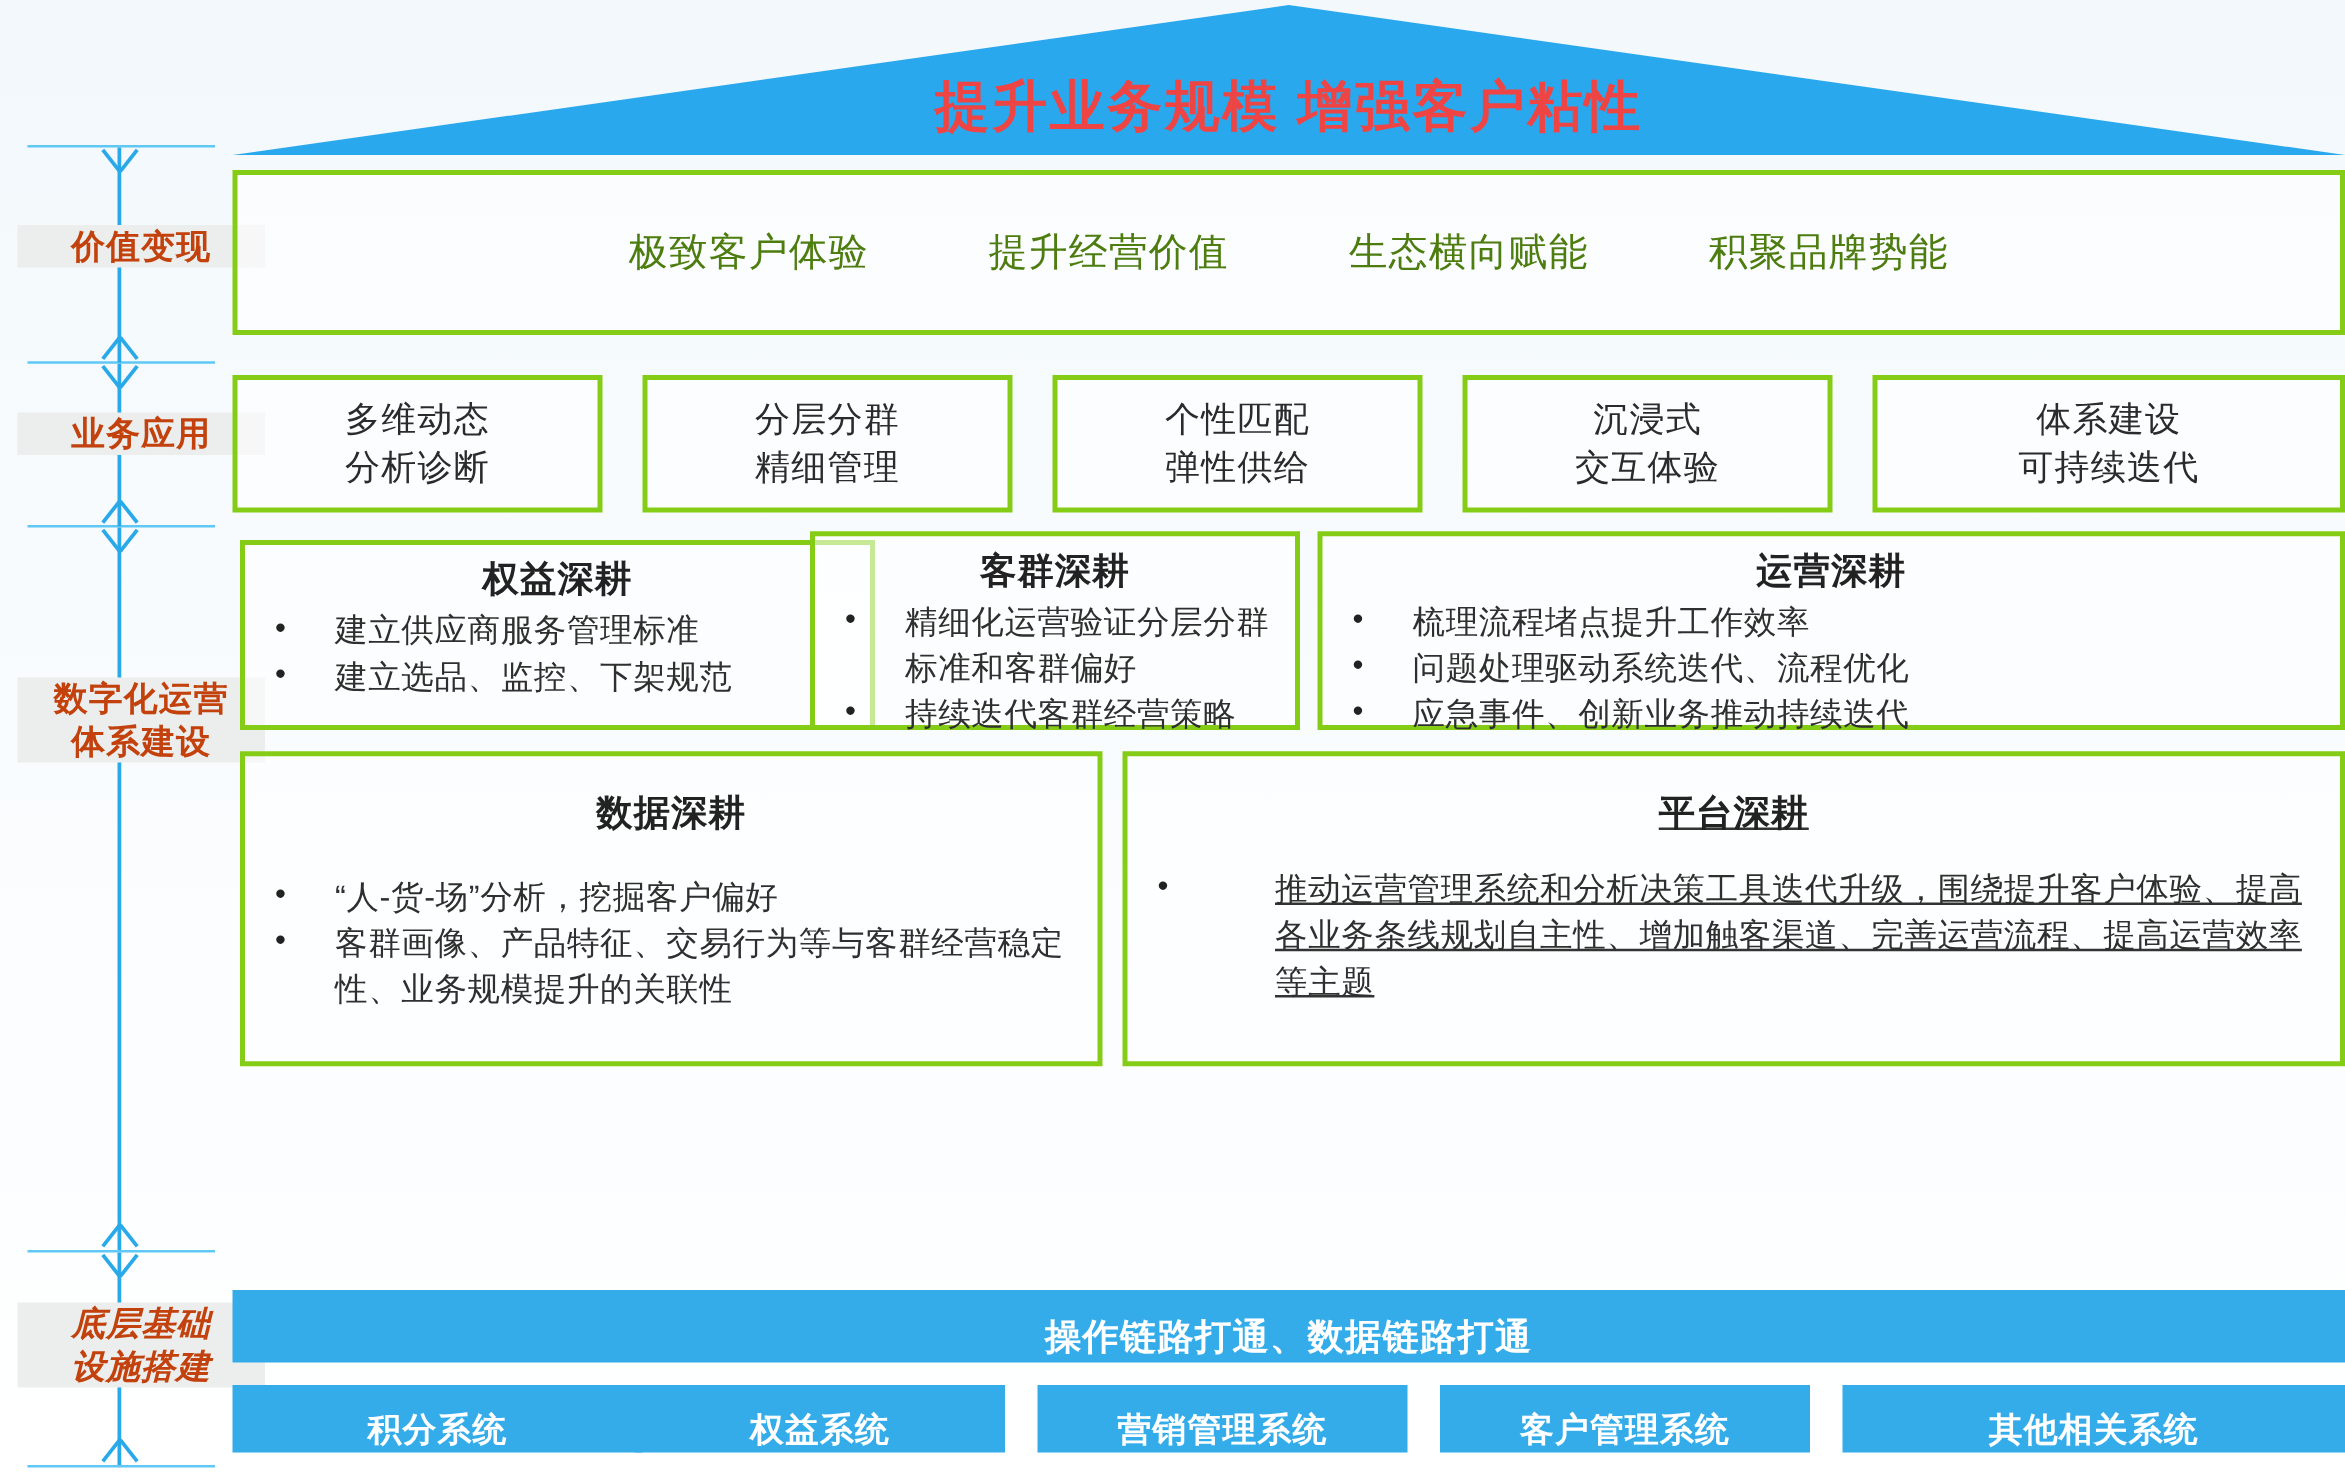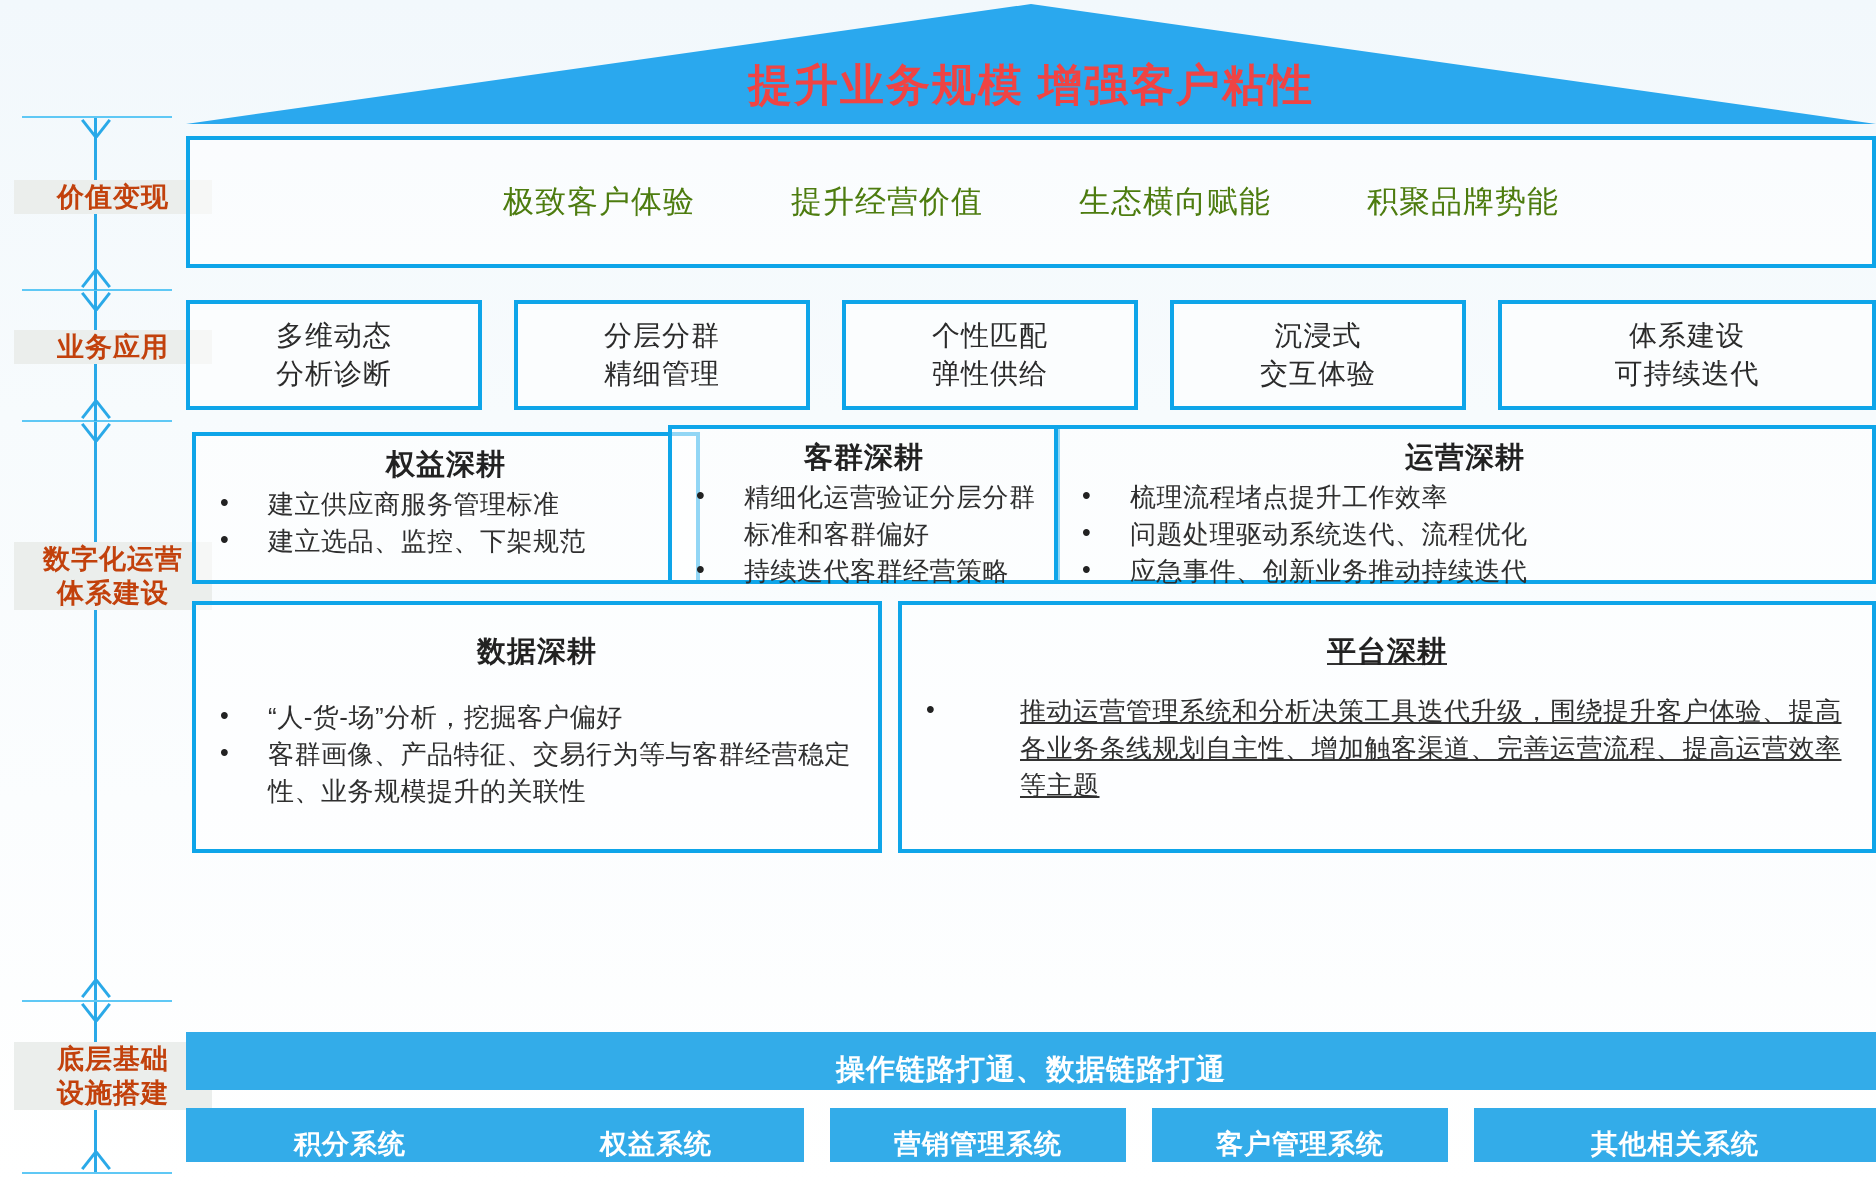--- a/index.html
+++ b/index.html
@@ -97,21 +97,21 @@
     color: #ef4444;
     font-size: 44px;
     font-weight: bold;
     letter-spacing: 2px;
     z-index: 2;
   }
 
   
   .obox {
     position: absolute;
-    border: 4px solid #0ea5e9;
+    border: 4px solid #84cc16;
     background: rgba(255,255,255,0.55);
     box-sizing: border-box;
   }
   .filled {
     position: absolute;
     background: #33ace9;
     box-sizing: border-box;
     color: #fff;
     display: flex;
     align-items: flex-end;
@@ -228,21 +228,21 @@
 
   <div class="rail-label" style="top:330px;">
     <span>业务应用</span>
   </div>
 
   <div class="rail-label" style="top:542px;">
     <div>数字化运营</div>
     <div>体系建设</div>
   </div>
 
-  <div class="rail-label" style="top:1042px;">
+  <div class="rail-label" style="top:1042px;font-style:italic;">
     <div>底层基础</div>
     <div>设施搭建</div>
   </div>
 
 </div>
 
 <div id="main">
 
   <svg id="roof" viewBox="0 0 1690 122" preserveAspectRatio="none">
     <polygon points="845,0 1690,120 0,120" fill="#2aa8ee"></polygon>
@@ -279,21 +279,21 @@
   </div>
 
   <div class="obox deep-box" style="left:6px; top:432px; width:508px; height:152px;">
     <div class="deep-title">权益深耕</div>
     <ul class="deep-list">
       <li>建立供应商服务管理标准</li>
       <li>建立选品、监控、下架规范</li>
     </ul>
   </div>
 
-  <div class="obox deep-box" style="left:482px; top:425px; width:392px; height:159px;">
+  <div class="obox deep-box" style="left:462px; top:425px; width:392px; height:159px;">
     <div class="deep-title">客群深耕</div>
     <ul class="deep-list">
       <li>精细化运营验证分层分群标准和客群偏好</li>
       <li>持续迭代客群经营策略</li>
     </ul>
   </div>
 
   <div class="obox deep-box" style="left:868px; top:425px; width:822px; height:159px;">
     <div class="deep-title">运营深耕</div>
     <ul class="deep-list">

